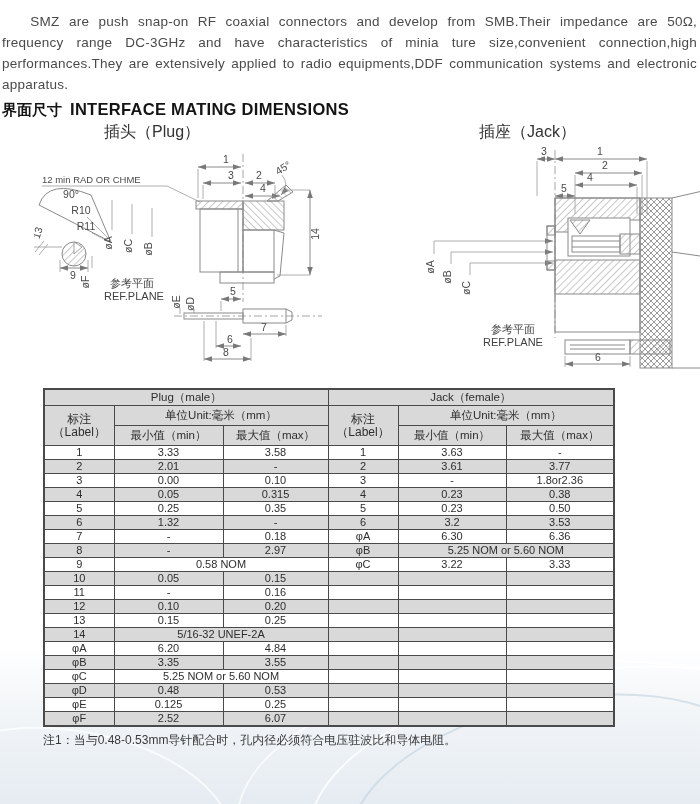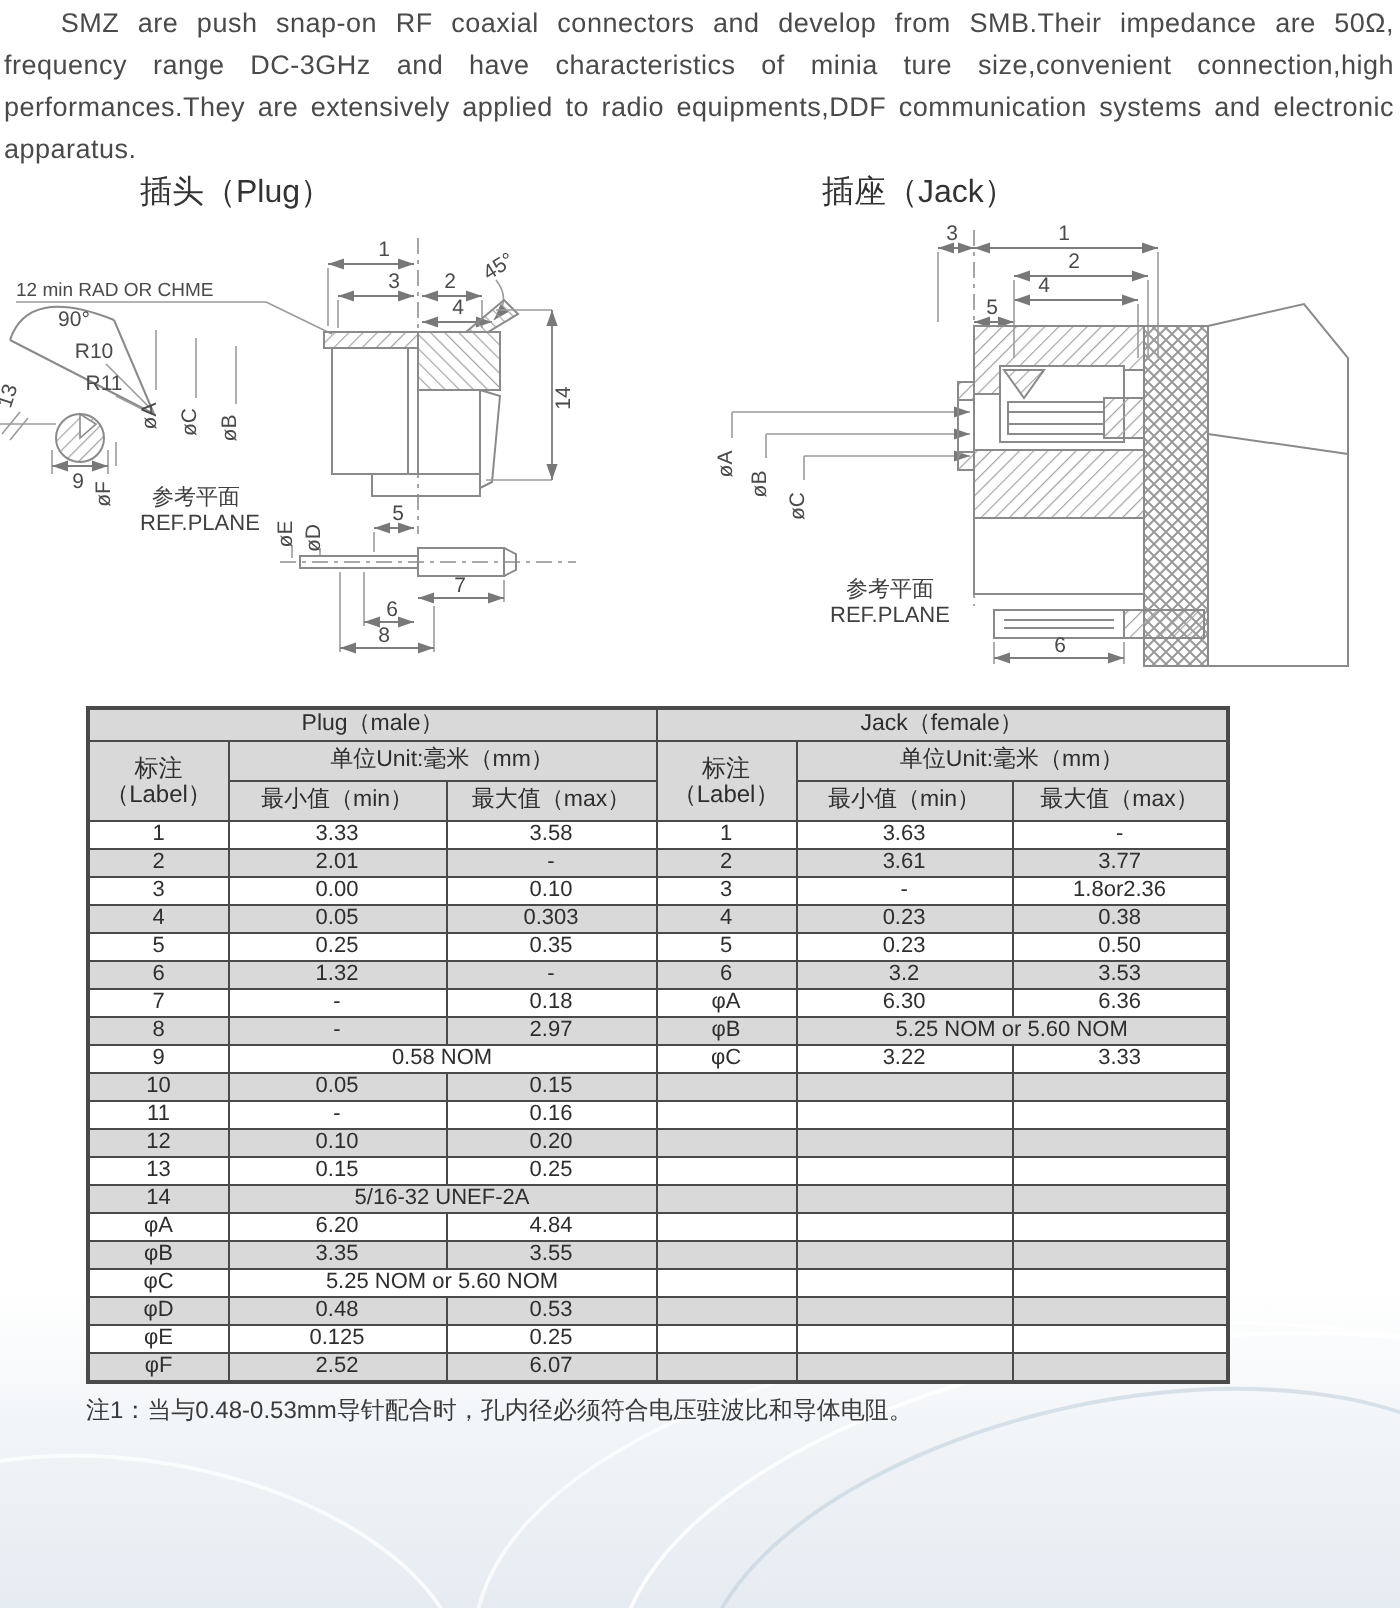--- a/index.html
+++ b/index.html
@@ -8,30 +8,30 @@
     background:#ffffff;color:#3c3c3c;
     font-family:"Liberation Sans","DejaVu Sans",sans-serif;
   }
   .content{position:relative;z-index:1;}
   
   .intro-cn{
     margin:3px 3px 0 2px;font-size:14.5px;line-height:22px;
     text-indent:2.1em;text-align:justify;color:#3a3a3a;letter-spacing:.2px;
   }
   .intro-en{
-    margin:1px 3px 0 2px;font-size:13.5px;line-height:21px;
+    margin:11px 3px 0 2px;font-size:13.5px;line-height:21px;
     text-indent:2.1em;text-align:justify;color:#4a4a4a;letter-spacing:.25px;word-spacing:1.5px;
   }
   
   .section-title{margin:5px 0 0 2px;display:flex;align-items:baseline;gap:8px;color:#141414;}
   .section-title .cn{font-size:15px;font-weight:bold;}
   .section-title .en{font-size:16.5px;font-weight:bold;letter-spacing:.3px;}
   
   .drawings{display:flex;margin-top:2px;height:250px;}
-  .d-col{position:relative;}
+  .d-col{position:relative;padding-left:34px;}
   .d-col.plug{width:352px;}
   .d-col.jack{width:348px;}
   .d-title{font-size:16px;color:#333;height:20px;line-height:20px;width:fit-content;}
   .plug .d-title{margin-left:70px;}
   .jack .d-title{margin-left:59px;}
   svg{font-family:"Liberation Sans","DejaVu Sans",sans-serif;display:block;}
   .ln{fill:none;stroke:#8a8a8a;stroke-width:1;}
   .ext{fill:none;stroke:#9b9b9b;stroke-width:.8;}
   .dim{fill:none;stroke:#7d7d7d;stroke-width:.9;marker-start:url(#ar);marker-end:url(#ar);}
   .axis{fill:none;stroke:#8f8f8f;stroke-width:.8;stroke-dasharray:8 3 2 3;}
@@ -88,20 +88,24 @@
   <div class="wm w1"></div>
   <div class="wm w2"></div>
   <div class="wm w3"></div>
   <div class="wm w4"></div>
 </div>
 
 <div class="content">
 
   <p class="intro-en">SMZ are push snap-on RF coaxial connectors and develop from SMB.Their impedance are 50Ω, frequency range DC-3GHz and have characteristics of minia ture size,convenient connection,high performances.They are extensively applied to radio equipments,DDF communication systems and electronic apparatus.</p>
 
+  <div class="section-title">
+    <span class="cn">界面尺寸</span>
+    <span class="en">INTERFACE MATING DIMENSIONS</span>
+  </div>
 
   <div class="drawings">
 
     <div class="d-col plug">
       <div class="d-title">插头（Plug）</div>
       <svg viewBox="0 0 352 228" width="352" height="228">
 
         <line class="axis" x1="209" y1="12" x2="209" y2="160"></line>
         <line class="axis" x1="140" y1="174" x2="288" y2="174"></line>
 
@@ -313,21 +317,21 @@
           <td>3</td>
           <td>0.00</td>
           <td>0.10</td>
           <td>3</td>
           <td>-</td>
           <td>1.8or2.36</td>
         </tr>
         <tr class="alt">
           <td>4</td>
           <td>0.05</td>
-          <td>0.303</td>
+          <td>0.315</td>
           <td>4</td>
           <td>0.23</td>
           <td>0.38</td>
         </tr>
         <tr>
           <td>5</td>
           <td>0.25</td>
           <td>0.35</td>
           <td>5</td>
           <td>0.23</td>

